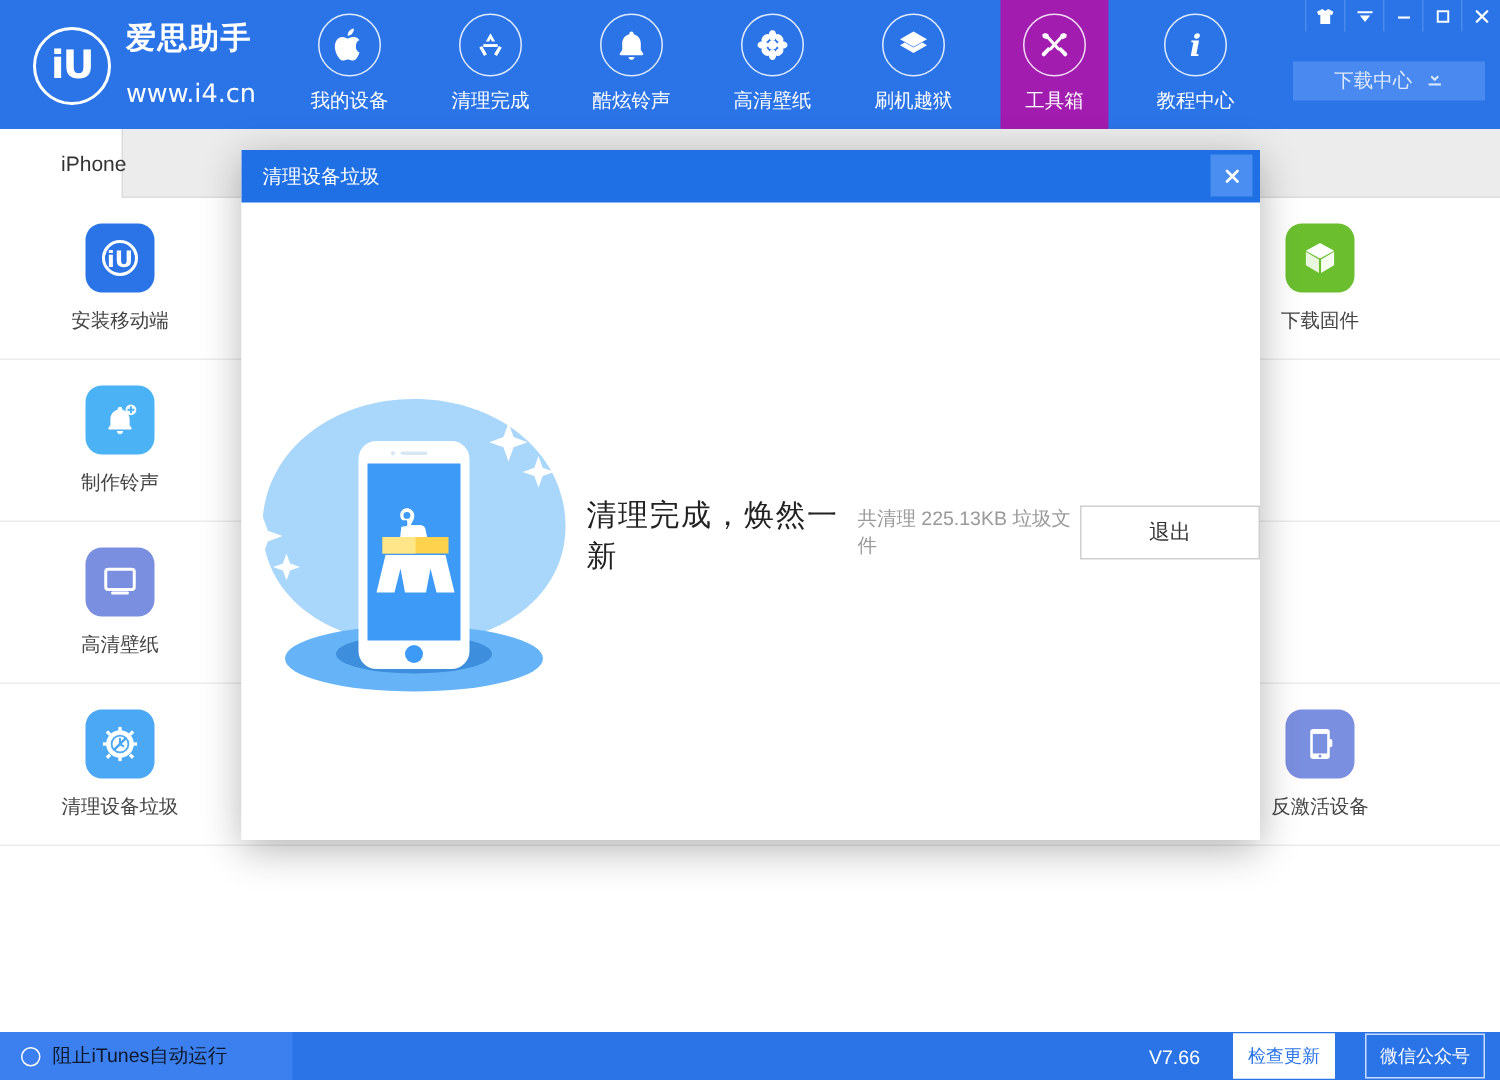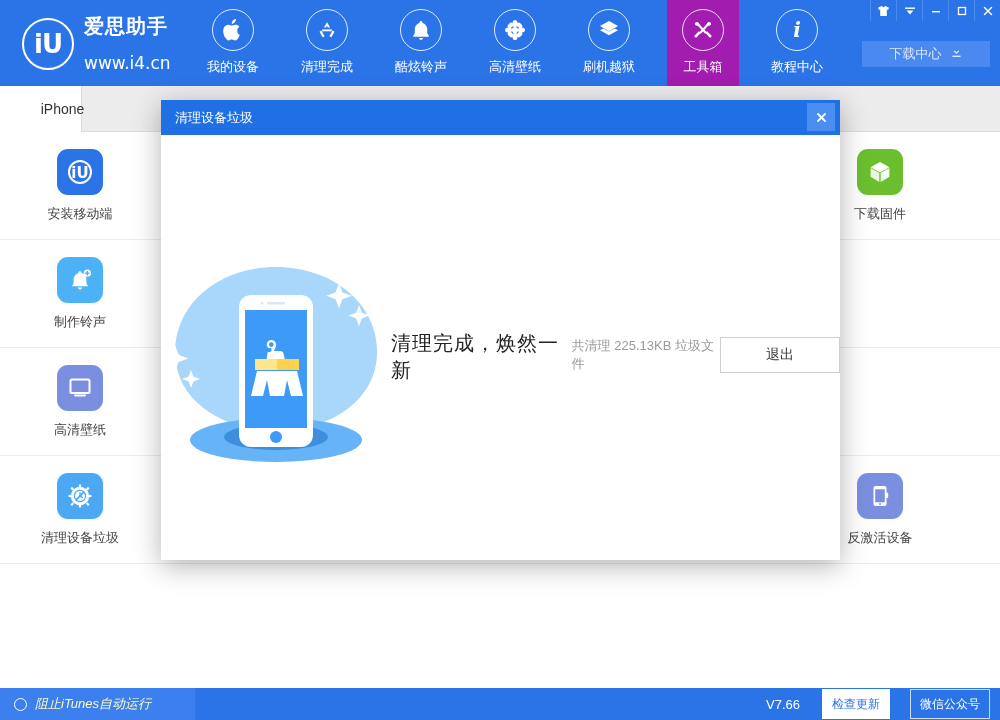--- a/index.html
+++ b/index.html
@@ -205,21 +205,21 @@
     width: 195px; height: 32px;
     background: #3b80ee;
     display: flex; align-items: center; gap: 8px;
     padding-left: 14px;
     cursor: pointer;
   }
   .radio {
     width: 13px; height: 13px; border-radius: 50%;
     border: 1.5px solid #ffffff;
   }
-  .status-left-txt { color: #fef9c3; font-size: 13px; font-style: italic; }
+  .status-left-txt { color: #0f172a; font-size: 13px; }
   .status-right {
     position: absolute; right: 10px; top: 0;
     height: 32px; display: flex; align-items: center; gap: 20px;
   }
   .ver { color: #fff; font-size: 13px; margin-right: 2px; }
   .sbtn {
     height: 30px; padding: 0 9px;
     border: 1px solid rgba(255,255,255,0.75);
     color: #fff; font-size: 12px;
     display: flex; align-items: center; justify-content: center;

